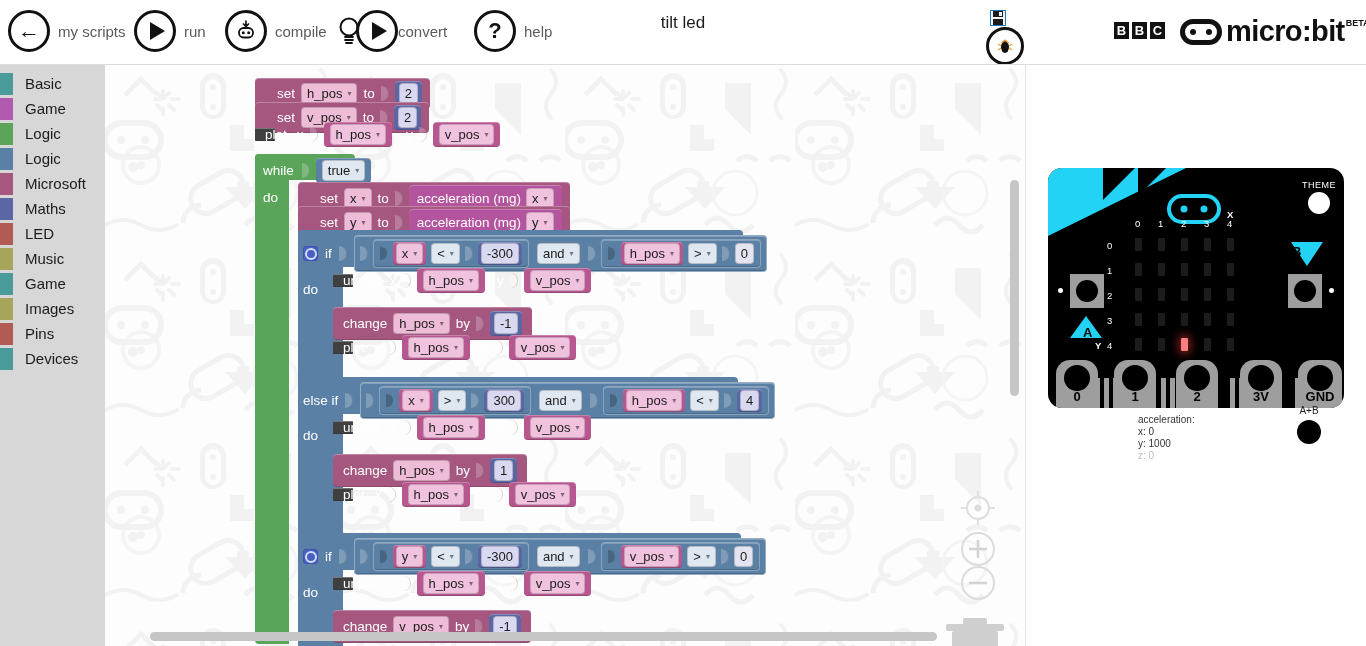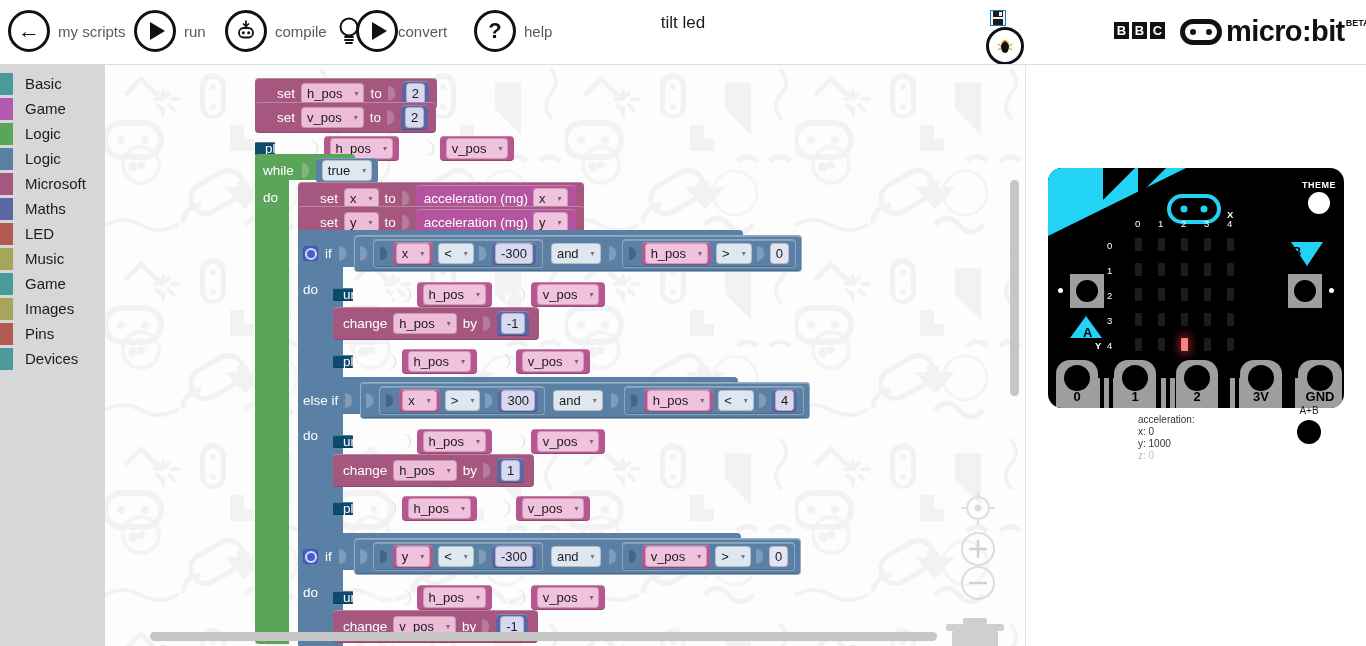--- a/index.html
+++ b/index.html
@@ -119,25 +119,25 @@
   .row { display: flex; align-items: center; }
   .lbl { color: #ffffff; font-size: 13.5px; white-space: nowrap; }
 
   
   .stmt {
     border-radius: 4px; padding: 3px 8px 3px 7px; display: inline-flex;
     align-items: center; gap: 6px; position: relative;
     box-shadow: inset 0 1px 0 rgba(255,255,255,.28), inset 0 -1px 0 rgba(0,0,0,.15);
   }
   .stmt.variables { background: #a5558a; background: #a5577f; padding-left: 22px; }
-  .stmt.led { background: #0c4a6e; margin-top: 14px; }
+  .stmt.led { background: #404040; }
 
   
   .field {
-    display: inline-flex; align-items: center; gap: 12px;
+    display: inline-flex; align-items: center; gap: 5px;
     border-radius: 4px; padding: 1px 5px; font-size: 13px; line-height: 17px;
     border: 1px solid rgba(0,0,0,.18); white-space: nowrap;
   }
   .field.var   { background: #e8b9d4; background: #eebcd6; color: #1b1b1b; }
   .field.varp  { background: #f0c2dd; color: #1b1b1b; }
   .field.num   { background: #d8d8f0; color: #1b1b1b; }
   .field.light { background: #dfe7f1; color: #1b1b1b; }
   .caret { font-size: 8px; opacity: .55; }
 
   
@@ -196,21 +196,21 @@
   }
   .led.on { background: #f98080; box-shadow: 0 0 8px 3px rgba(255,60,60,.45); }
 
   .mb-btn {
     position: absolute; width: 34px; height: 34px; background: #9e9e9e;
     display: flex; align-items: center; justify-content: center; cursor: pointer;
   }
   .mb-btn:after { content: ""; width: 22px; height: 22px; border-radius: 50%; background: #000; }
   .mb-btn-dot { position: absolute; width: 5px; height: 5px; border-radius: 50%; background: #fff; }
 
-  #theme-lbl { position: absolute; right: 8px; top: 12px; color:#fff; font-size: 9px; font-weight: bold; letter-spacing: .5px;}
+  #theme-lbl { position: absolute; right: 8px; top: 12px; color:#fff; font-size: 9px; font-weight: normal; letter-spacing: .5px;}
   #theme-knob { position: absolute; right: 14px; top: 24px; width: 22px; height: 22px; border-radius: 50%; background: #fff; cursor:pointer; }
 
   #pins { position: absolute; left: 0; bottom: 0; width: 296px; height: 48px; }
   .pin-big {
     position: absolute; bottom: 0; width: 42px; height: 48px; background: #9e9e9e;
     border-radius: 14px 14px 0 0; color: #000; font-size: 13px; font-weight: bold;
     display: flex; align-items: flex-end; justify-content: center; padding-bottom: 4px;
     cursor: pointer;
   }
   .pin-big:before {

